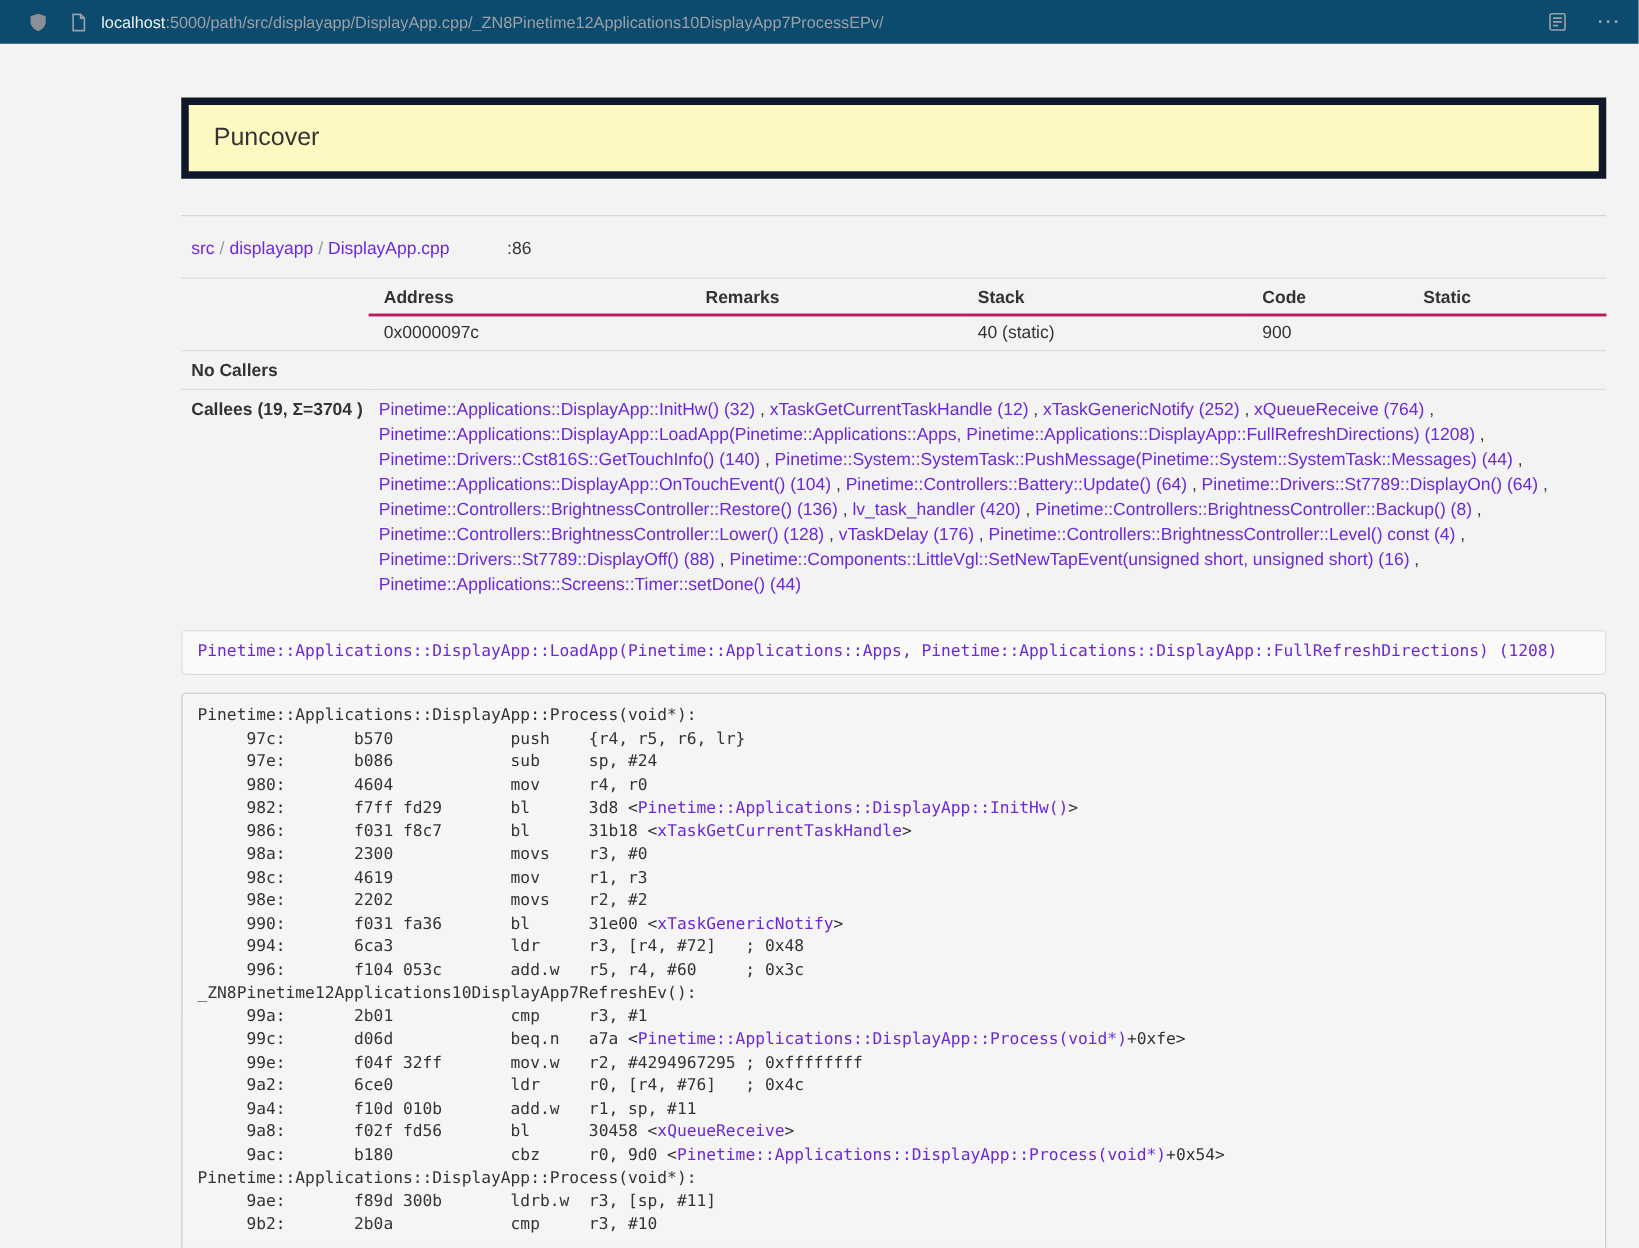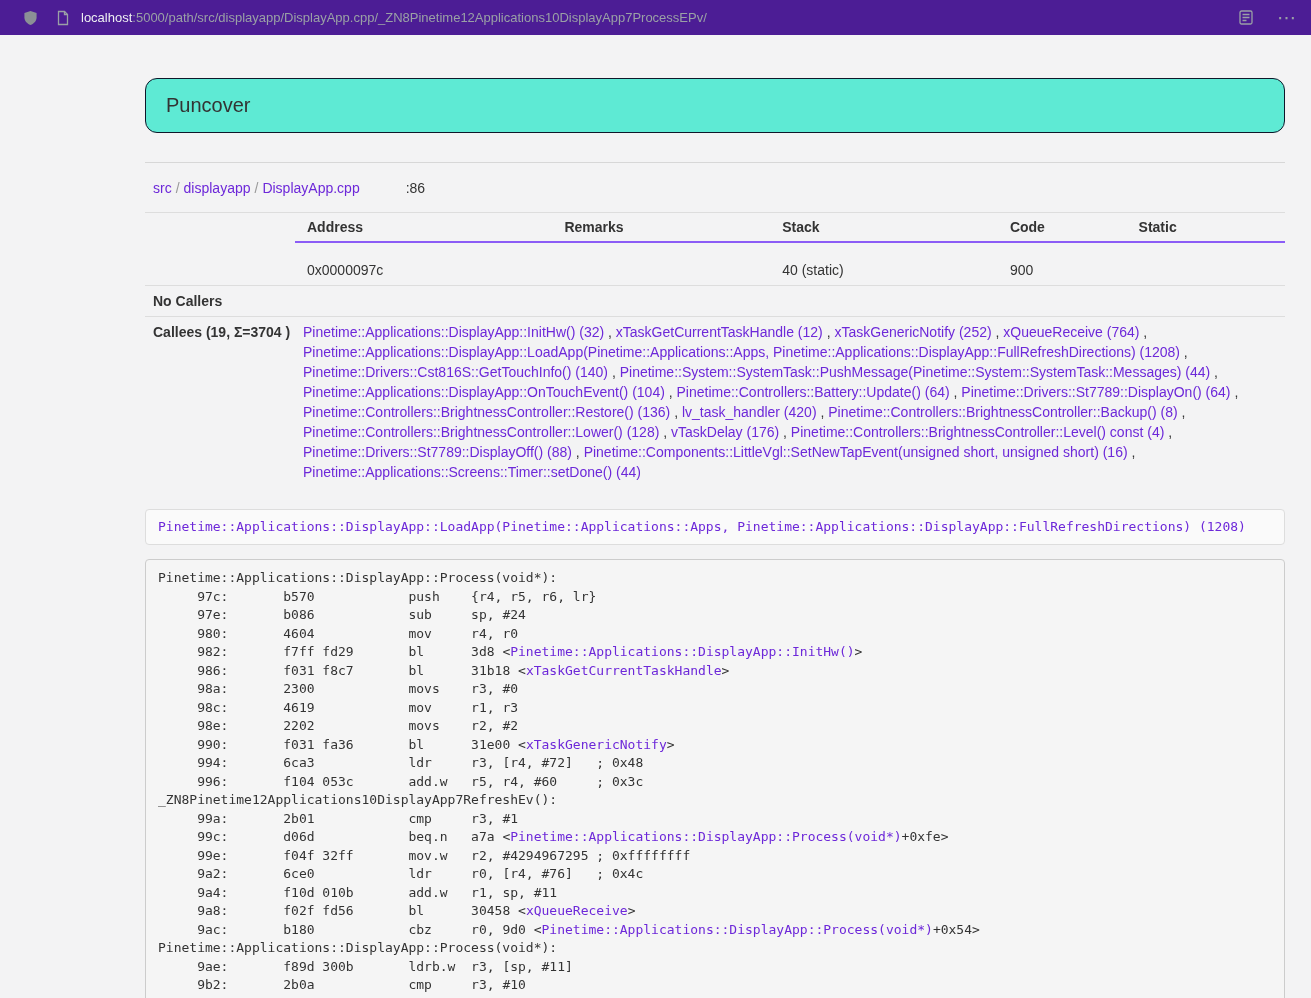--- a/index.html
+++ b/index.html
@@ -10,21 +10,21 @@
     font-family: "Liberation Sans", sans-serif;
     font-size: 14px;
     color: #333;
     position: relative;
   }
   a { color: #6d28d9; text-decoration: none; cursor: pointer; }
 
   
   .topbar {
     position: absolute; top: 0; left: 0; width: 1311px; height: 35px;
-    background: #4c1d95;
+    background: #0c4a6e;
     display: flex; align-items: center;
   }
   .topbar .icon { display: inline-flex; align-items: center; }
   .shield-wrap { margin-left: 23px; }
   .pageicon-wrap { margin-left: 18px; }
   .urlbar {
     margin-left: 11px;
     font-size: 13px;
     color: #9aa0a6;
     white-space: nowrap;
@@ -42,23 +42,23 @@
     letter-spacing: 1px;
     cursor: pointer;
     user-select: none;
   }
 
   
   .content { position: absolute; left: 145px; top: 35px; width: 1140px; }
 
   .jumbotron {
     margin-top: 43px;
-    background: #5eead4;
-    border: 1px solid #0f172a;
-    border-radius: 12px;
+    background: #fef9c3;
+    border: 6px solid #0f172a;
+    border-radius: 0;
     padding: 15px 20px;
   }
   .jumbotron h1 { font-size: 20px; font-weight: 500; color: #333; line-height: 23px; }
 
   hr.divider { border: none; border-top: 1px solid #d7d7d7; margin-top: 29px; }
 
   .breadcrumb { padding: 17px 8px 14px 8px; font-size: 14px; }
   .breadcrumb .sep { color: #999; padding: 0 4px; }
   .breadcrumb .suffix { color: #333; margin-left: 46px; }
 
@@ -71,24 +71,24 @@
     vertical-align: top;
     line-height: 20px;
   }
   th.lbl { width: 150px; padding-left: 12px; font-weight: bold; white-space: nowrap; }
   td.stats-cell { padding: 0 !important; }
 
   table.stats { width: 100%; border-collapse: collapse; table-layout: fixed; }
   table.stats th {
     padding: 4px 8px 4px 12px;
     text-align: left; font-weight: bold;
-    border-bottom: 2px solid #8b5cf6;
+    border-bottom: 2px solid #be185d;
     line-height: 20px;
   }
-  table.stats td { padding: 17px 8px 5px 12px; line-height: 20px; }
+  table.stats td { padding: 2px 8px 5px 12px; line-height: 20px; }
   .col-address { width: 26%; } .col-remarks { width: 22%; }
   .col-stack { width: 23%; } .col-code { width: 13%; } .col-static { width: 16%; }
 
   .fn-icon { display: inline-block; vertical-align: text-bottom; margin-right: 7px; }
 
   .callees-cell { line-height: 20px; }
   .callees-cell .csep { color: #333; }
 
   .hl-panel {
     margin-top: 22px;

